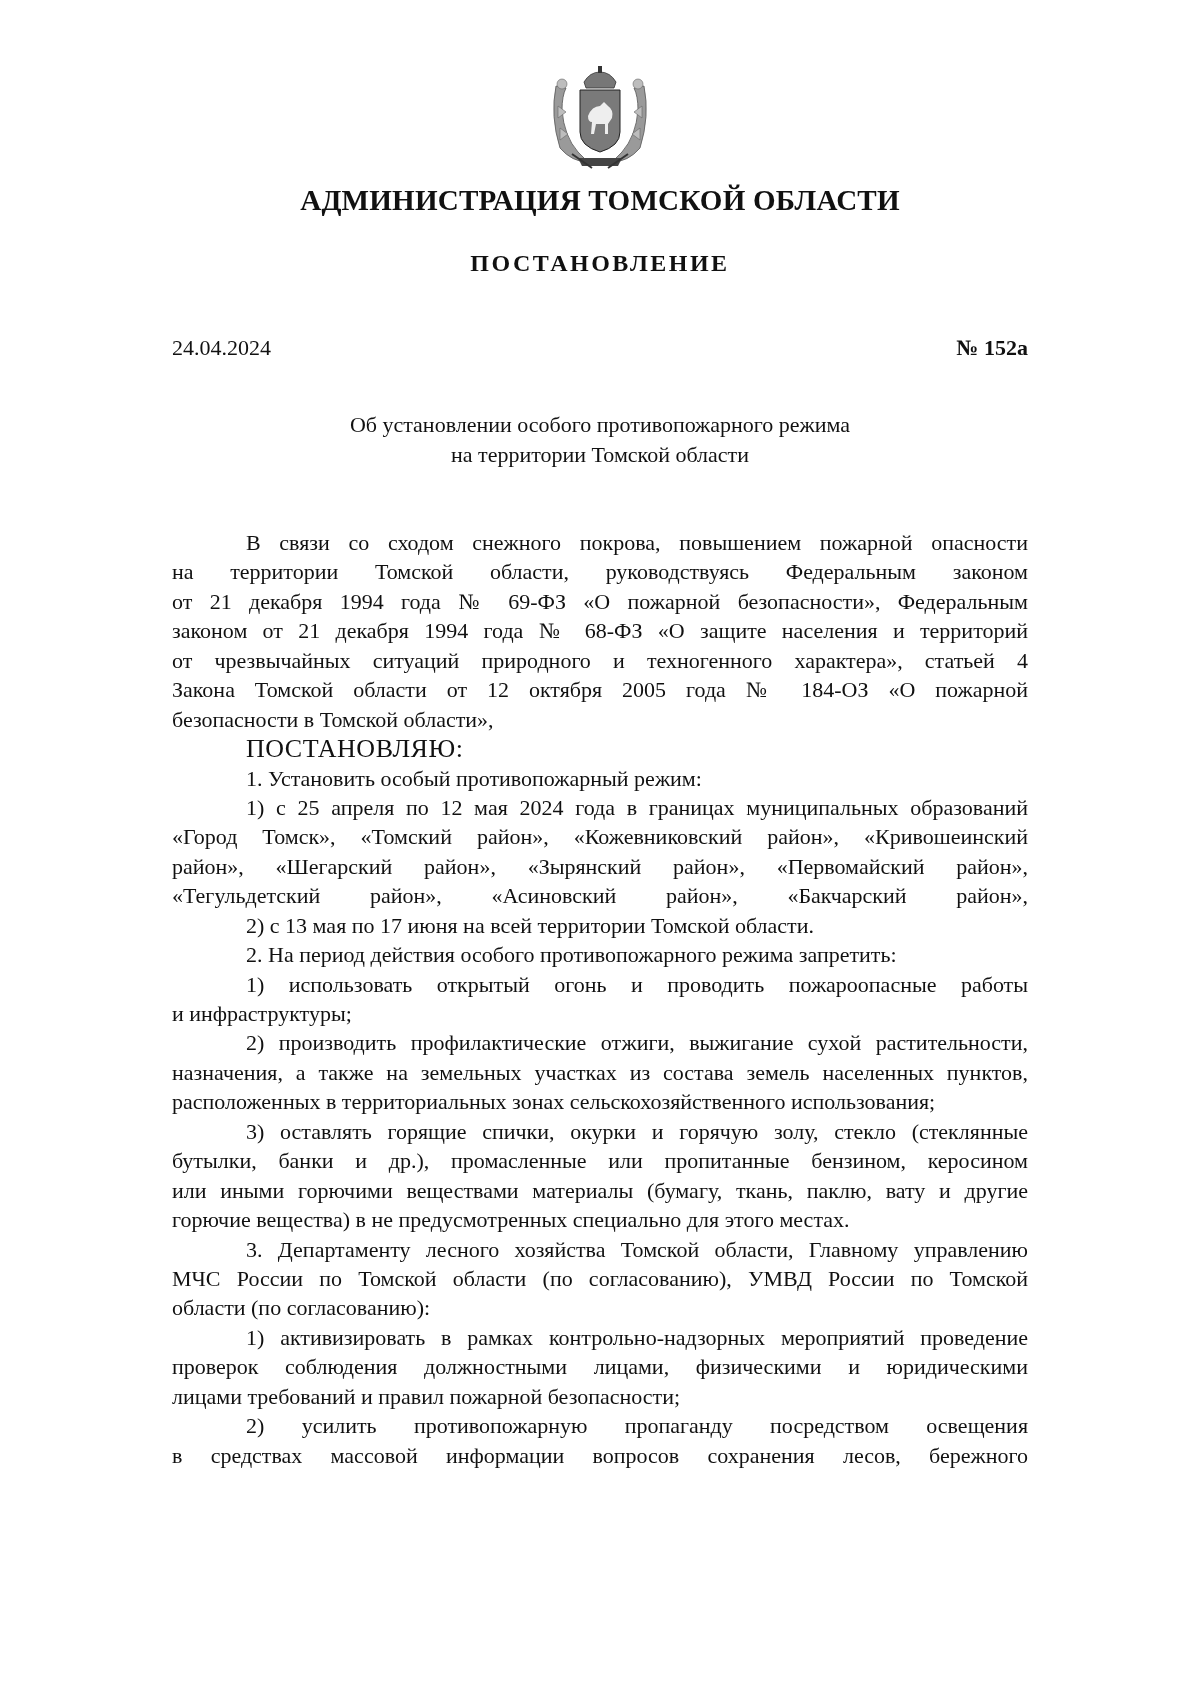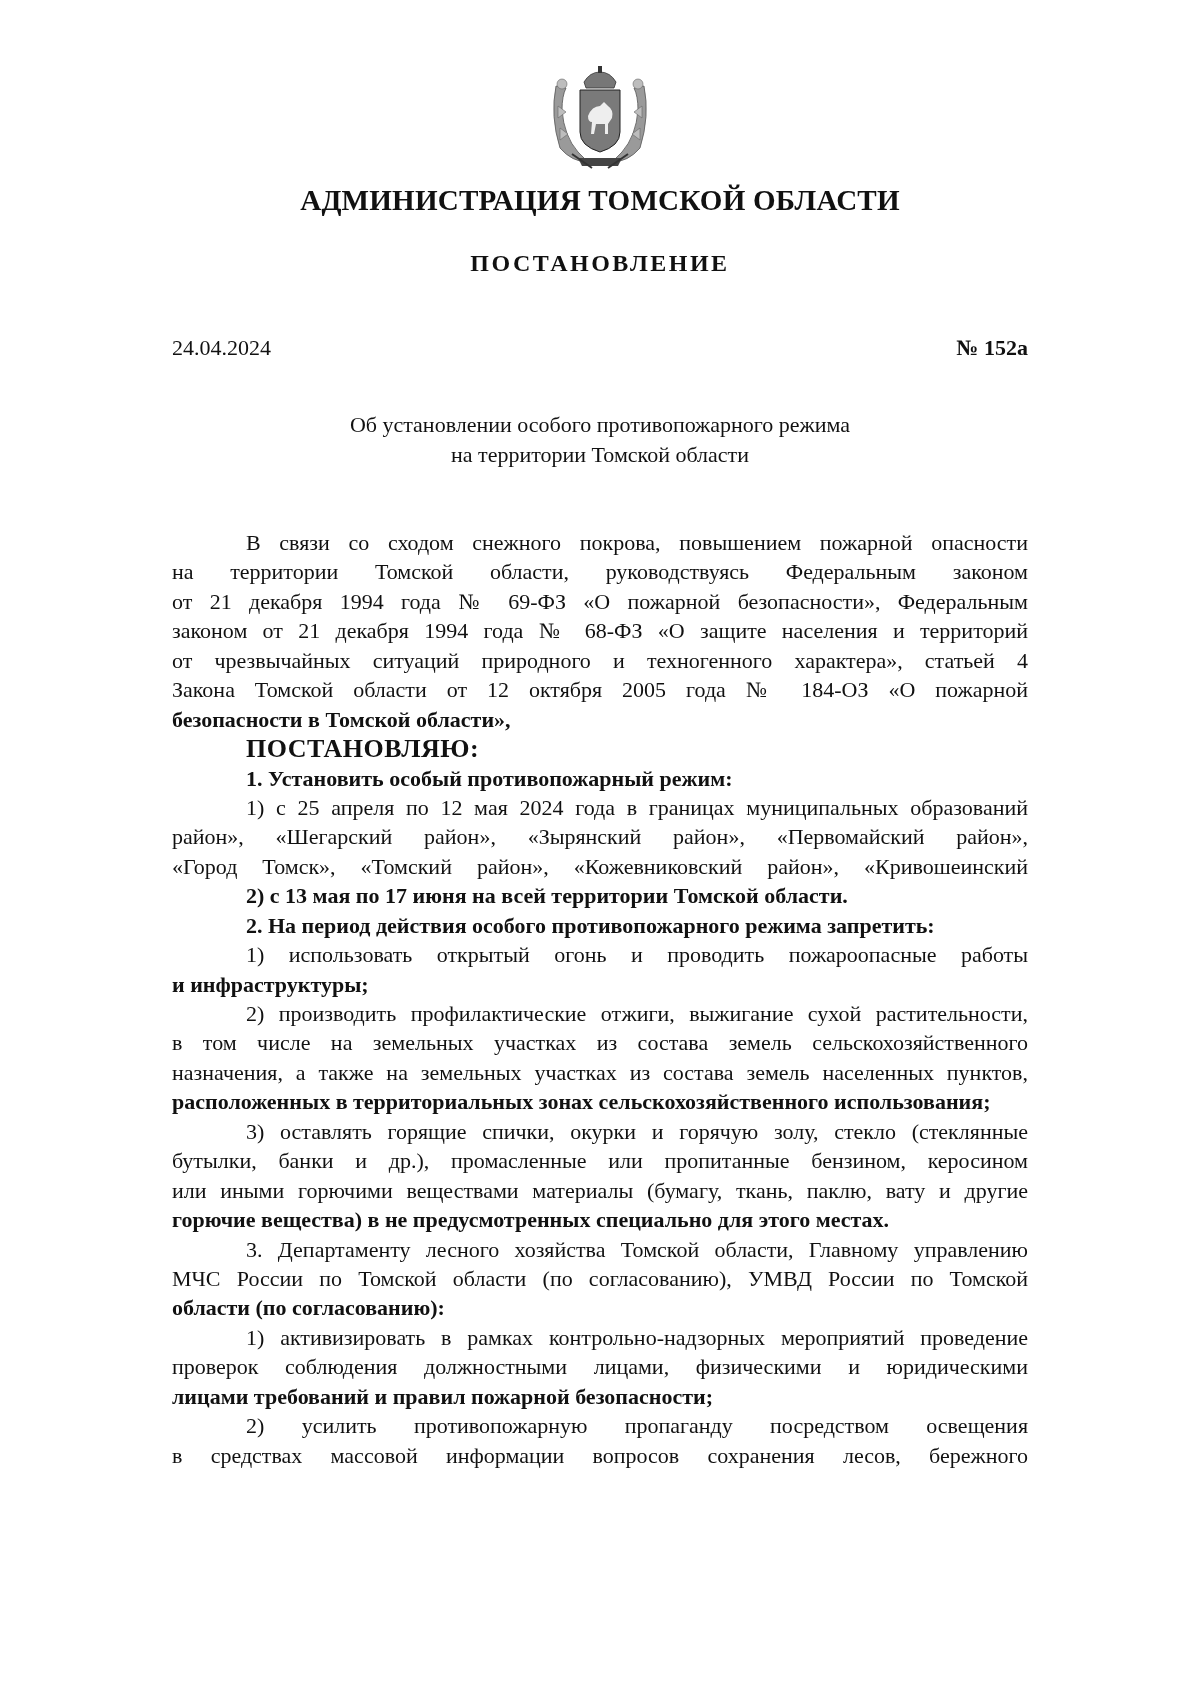--- a/index.html
+++ b/index.html
@@ -10,21 +10,21 @@
   .org { position: absolute; left: 0; top: 183px; width: 1200px; text-align: center;
          font-size: 30px; font-weight: bold; letter-spacing: 0.2px; transform: scaleX(0.97); }
   .doctype { position: absolute; left: 0; top: 250px; width: 1200px; text-align: center;
              font-size: 24px; font-weight: bold; letter-spacing: 2.5px; }
   .date { position: absolute; left: 172px; top: 335px; font-size: 22px; }
   .num { position: absolute; right: 172px; top: 335px; font-size: 22px; font-weight: bold; }
   .subject { position: absolute; left: 0; top: 410px; width: 1200px; text-align: center;
              font-size: 22px; line-height: 30px; }
   .body { position: absolute; left: 172px; top: 528px; width: 856px; font-size: 22px; line-height: 29.45px; }
   .line { display: block; height: 29.45px; white-space: nowrap; text-align: justify; text-align-last: justify; }
-  .line.last { text-align-last: left; font-weight: bold; }
+  .line.last { text-align-last: left; }
   .line.ind { padding-left: 74px; }
   .decree { font-size: 26px; letter-spacing: 0.5px; }
 </style>
 </head>
 <body>
 
 <div class="page">
 
   <svg class="emblem" viewBox="0 0 104 106">
     <g fill="#9a9a9a" stroke="#555" stroke-width="0.8">
@@ -62,28 +62,28 @@
     <span class="line ind">В связи со сходом снежного покрова, повышением пожарной опасности</span>
     <span class="line">на территории Томской области, руководствуясь Федеральным законом</span>
     <span class="line">от 21 декабря 1994 года № 69-ФЗ «О пожарной безопасности», Федеральным</span>
     <span class="line">законом от 21 декабря 1994 года № 68-ФЗ «О защите населения и территорий</span>
     <span class="line">от чрезвычайных ситуаций природного и техногенного характера», статьей 4</span>
     <span class="line">Закона Томской области от 12 октября 2005 года № 184-ОЗ «О пожарной</span>
     <span class="line last">безопасности в Томской области»,</span>
     <span class="line last ind decree">ПОСТАНОВЛЯЮ:</span>
     <span class="line last ind">1. Установить особый противопожарный режим:</span>
     <span class="line ind">1) с 25 апреля по 12 мая 2024 года в границах муниципальных образований</span>
+    <span class="line">«Город Томск», «Томский район», «Кожевниковский район», «Кривошеинский</span>
     <span class="line">район», «Шегарский район», «Зырянский район», «Первомайский район»,</span>
-    <span class="line">«Город Томск», «Томский район», «Кожевниковский район», «Кривошеинский</span>
+    <span class="line">«Тегульдетский район», «Асиновский район», «Бакчарский район»,</span>
     <span class="line last ind">2) с 13 мая по 17 июня на всей территории Томской области.</span>
     <span class="line last ind">2. На период действия особого противопожарного режима запретить:</span>
     <span class="line ind">1) использовать открытый огонь и проводить пожароопасные работы</span>
     <span class="line last">и инфраструктуры;</span>
     <span class="line ind">2) производить профилактические отжиги, выжигание сухой растительности,</span>
-    <span class="line">в том числе на земельных участках из состава земель сельскохозяйственного</span>
     <span class="line">назначения, а также на земельных участках из состава земель населенных пунктов,</span>
     <span class="line last">расположенных в территориальных зонах сельскохозяйственного использования;</span>
     <span class="line ind">3) оставлять горящие спички, окурки и горячую золу, стекло (стеклянные</span>
     <span class="line">бутылки, банки и др.), промасленные или пропитанные бензином, керосином</span>
     <span class="line">или иными горючими веществами материалы (бумагу, ткань, паклю, вату и другие</span>
     <span class="line last">горючие вещества) в не предусмотренных специально для этого местах.</span>
     <span class="line ind">3. Департаменту лесного хозяйства Томской области, Главному управлению</span>
     <span class="line">МЧС России по Томской области (по согласованию), УМВД России по Томской</span>
     <span class="line last">области (по согласованию):</span>
     <span class="line ind">1) активизировать в рамках контрольно-надзорных мероприятий проведение</span>

